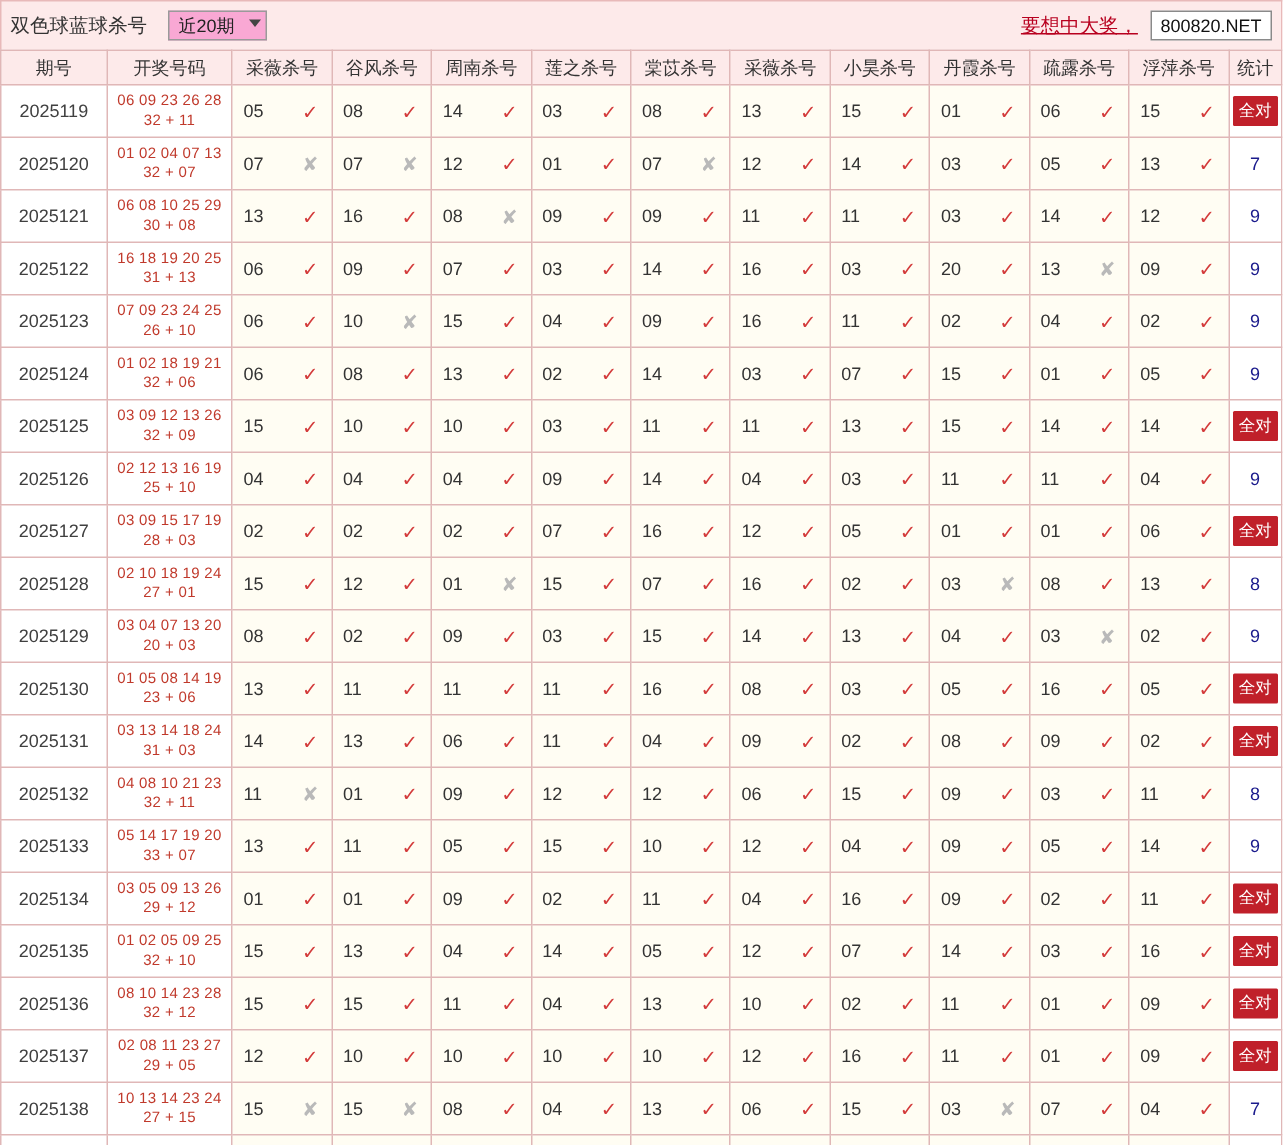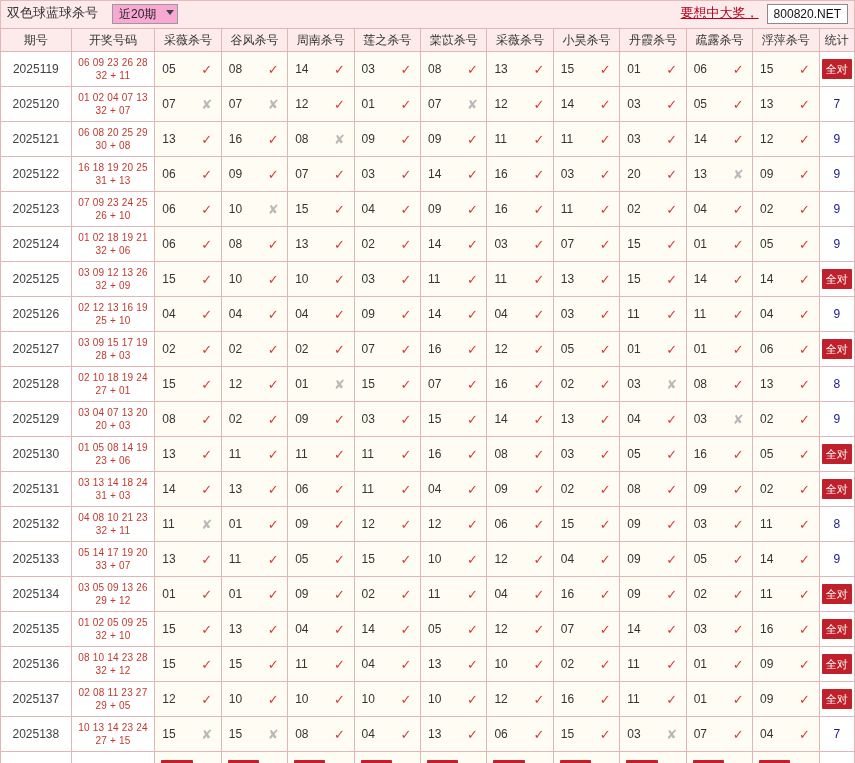--- a/index.html
+++ b/index.html
@@ -1,19 +1,19 @@
 <!DOCTYPE html>
 <html><head>
 <meta charset="utf-8">
 <style>
   html,body{margin:0;padding:0;background:#ffffff;}
   body{width:855px;font-family:"Liberation Sans","DejaVu Sans",sans-serif;font-size:12px;color:#333;}
   #app{width:855px;}
   
-  .topbar{height:28px;background:#fdeaea;border:1px solid #e8b9b9;border-bottom:none;display:flex;align-items:flex-start;box-sizing:border-box;padding:3px 6px;}
+  .topbar{height:28px;background:#fdeaea;border:1px solid #e8b9b9;border-bottom:none;display:flex;align-items:center;box-sizing:border-box;padding:16px 6px;}
   .topbar .title{font-size:13px;color:#333;font-weight:normal;margin-right:14px;white-space:nowrap;}
   .selwrap{position:relative;}
   .sel{appearance:none;-webkit-appearance:none;border:1px solid #9a9a9a;background:#f9a8d4;font-size:12px;padding:2px 20px 2px 6px;width:66px;height:20px;box-sizing:border-box;font-family:inherit;color:#222;}
   .selwrap .arr{position:absolute;right:4px;top:6px;width:0;height:0;border-left:4px solid transparent;border-right:4px solid transparent;border-top:5px solid #444;pointer-events:none;}
   .topbar .spacer{flex:1;}
   .promo{color:#b8001f;font-size:13px;text-decoration:underline;white-space:nowrap;margin-right:8px;margin-left:41px;}
   .domain{border:1px solid #8a8a8a;background:#fff;font-size:12px;padding:2px 6px;height:20px;box-sizing:border-box;display:flex;align-items:center;color:#111;}
 
   
   table.grid{border-collapse:collapse;width:855px;table-layout:fixed;}
@@ -228,21 +228,21 @@
             <div class="expcell">
               <span class="num">13</span>
               <span class="mark ok">✓</span>
             </div>
           </td>
           <td class="stat">7</td>
         </tr>
         <tr>
           <td class="issue">2025121</td>
           <td class="draw">
-            <div class="balls">06 08 20 25 29</div>
+            <div class="balls">06 08 10 25 29</div>
             <div class="balls">30 + 08</div>
           </td>
           <td class="exp">
             <div class="expcell">
               <span class="num">13</span>
               <span class="mark ok">✓</span>
             </div>
           </td>
           <td class="exp">
             <div class="expcell">

